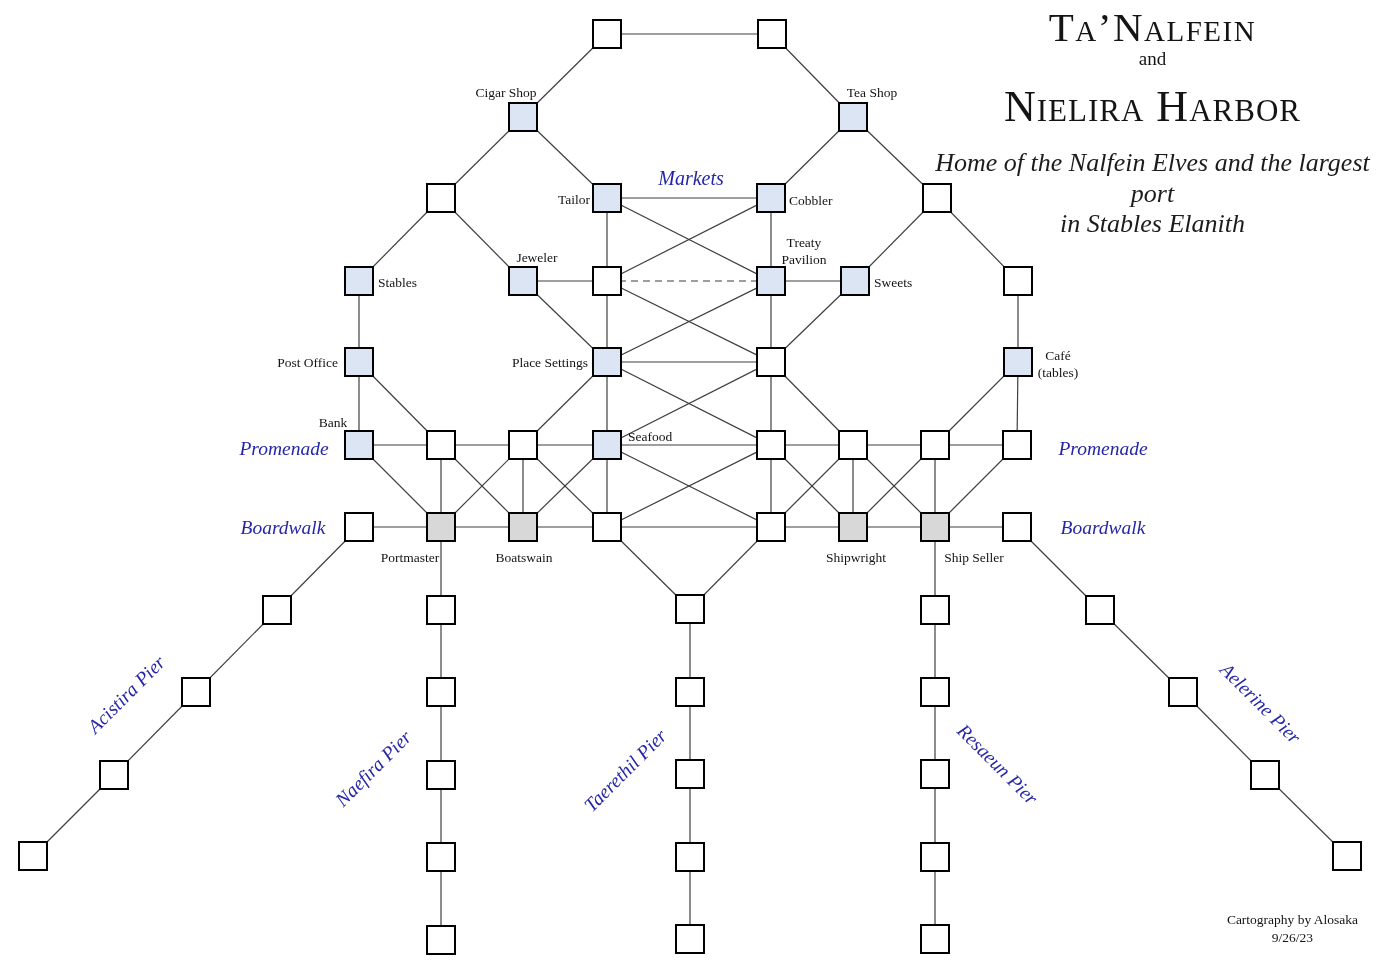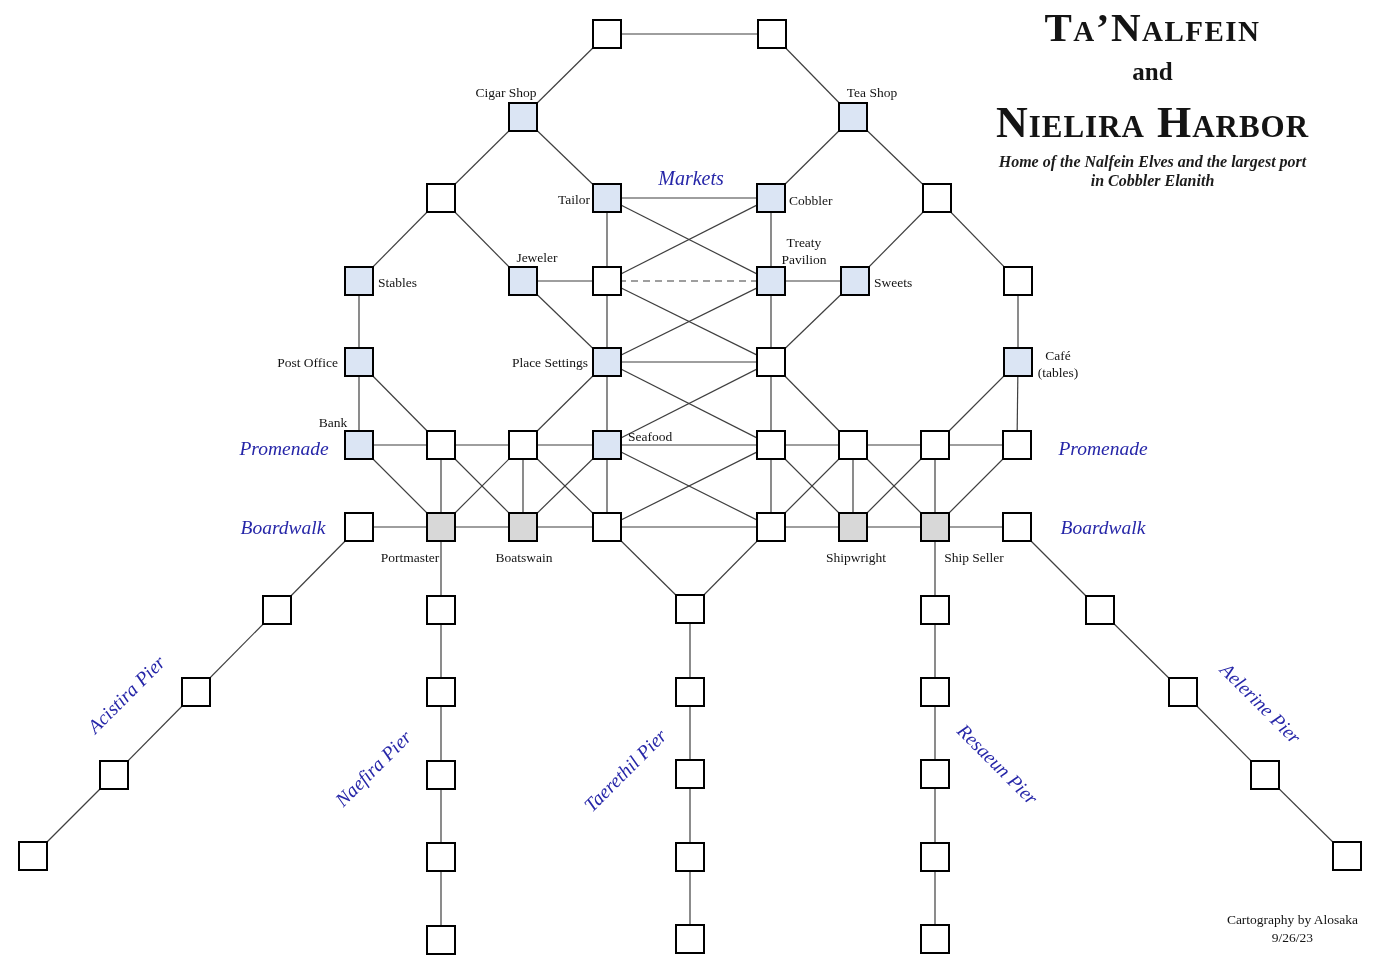--- a/index.html
+++ b/index.html
@@ -7,33 +7,33 @@
     width: 1380px; height: 977px;
     background: #ffffff;
     font-family: "Liberation Serif", serif;
     overflow: hidden;
   }
   .stage { position: relative; width: 1380px; height: 977px; }
   #map-svg { position: absolute; left: 0; top: 0; }
 
   .title-block {
     position: absolute; left: 930px; top: 6px; width: 445px;
-    text-align: center; color: #141414; font-weight: bold;
+    text-align: center; color: #141414;
   }
   .title-city {
     font-size: 41px; font-variant: small-caps; letter-spacing: 1.5px;
     line-height: 1.05;
   }
-  .title-and { font-size: 25px; line-height: 1.0; margin-top: 10px; }
+  .title-and { font-size: 19px; line-height: 1.0; margin-top: 0; }
   .title-harbor {
     font-size: 44px; font-variant: small-caps; letter-spacing: 1px;
     line-height: 1.05; margin-top: 16px;
   }
   .subtitle {
-    font-style: italic; font-size: 16px; line-height: 1.17; margin-top: 7px;
+    font-style: italic; font-size: 26px; line-height: 1.17; margin-top: 18px;
     color: #1c1c1c;
   }
   .caption {
     position: absolute; left: 1180px; top: 911px; width: 225px;
     text-align: center; font-size: 13.5px; color: #141414; line-height: 1.3;
   }
 </style>
 </head>
 <body>
 
@@ -221,21 +221,21 @@
       <text x="993" y="769" text-anchor="middle" font-family="&quot;Liberation Serif&quot;, serif" font-style="italic" font-size="19.5" fill="#2626a8" transform="rotate(45 993 769)">Resaeun Pier</text>
       <text x="1256" y="708" text-anchor="middle" font-family="&quot;Liberation Serif&quot;, serif" font-style="italic" font-size="19.5" fill="#2626a8" transform="rotate(45 1256 708)">Aelerine Pier</text>
     </svg>
 
   <div class="title-block">
     <div class="title-city">Ta’Nalfein</div>
     <div class="title-and">and</div>
     <div class="title-harbor">Nielira Harbor</div>
     <div class="subtitle">
       <span>Home of the Nalfein Elves and the largest port</span><br>
-      <span>in Cobbler Elanith</span>
+      <span>in Stables Elanith</span>
     </div>
   </div>
 
   <div class="caption">
     <div>Cartography by Alosaka</div>
     <div>9/26/23</div>
   </div>
 
 </div>
 

